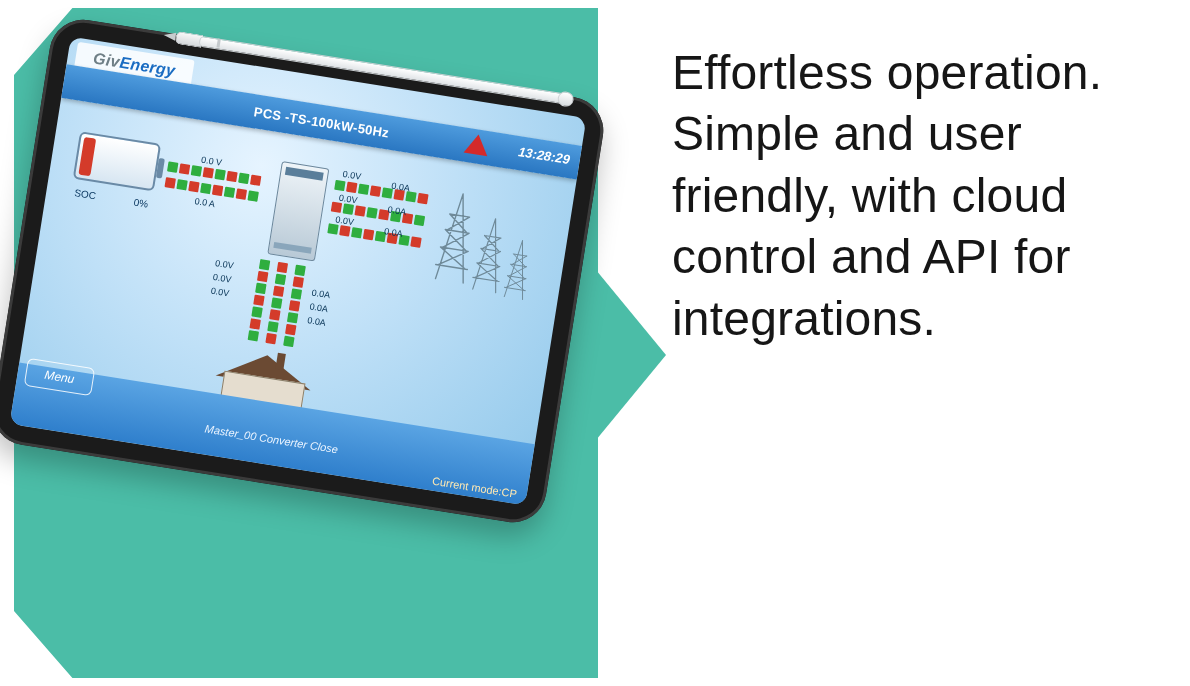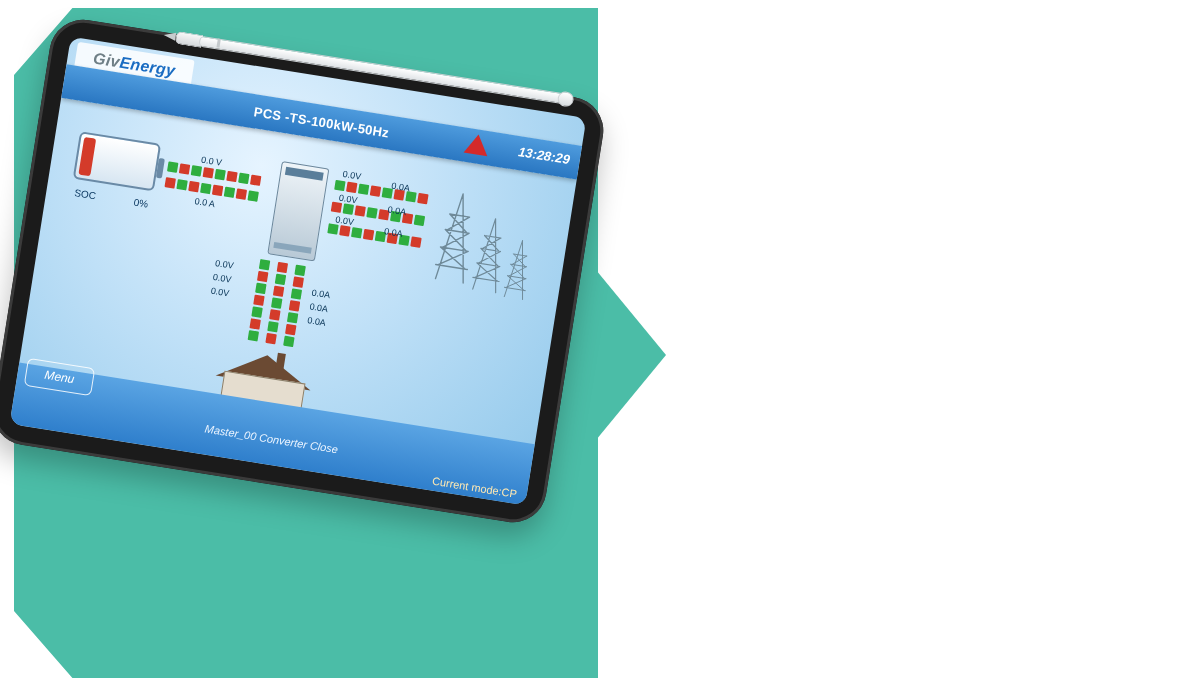--- a/index.html
+++ b/index.html
@@ -349,13 +349,14 @@
   </div>
 
   <div class="stylus">
     <div class="nib"></div>
       <div class="tip"></div>
       <div class="shaft"></div>
       <div class="band"></div>
       <div class="cap"></div>
   </div>
 
+  <div class="copy">Effortless operation. Simple and user friendly, with cloud control and API for integrations.</div>
 </div>
 
 </body></html>

